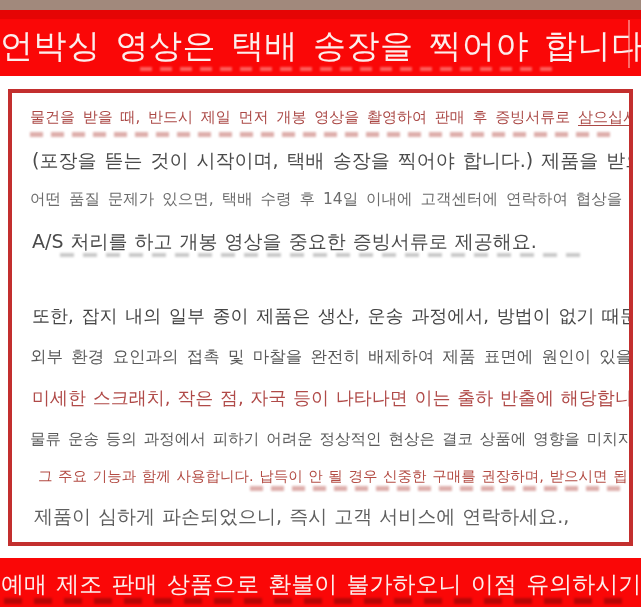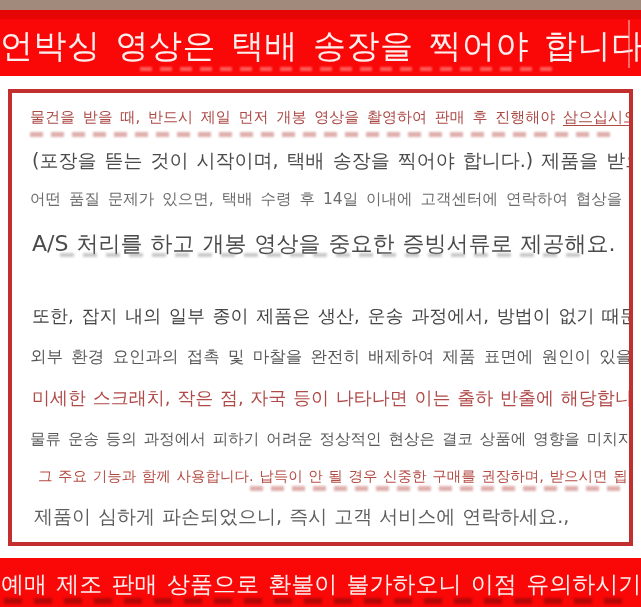--- a/index.html
+++ b/index.html
@@ -58,21 +58,21 @@
   }
   .ln {
     position: absolute; margin: 0;
     white-space: nowrap;
     line-height: 1.25;
   }
   .ln .u { text-decoration: underline; text-underline-offset: 3px; }
   .ln1  { top: 15px;  left: 18px; font-size: 15px;   color: #ab4946; word-spacing: 3px; }
   .ln2  { top: 56px;  left: 20px; font-size: 19px;   color: #4b4b4b; word-spacing: 2px; }
   .ln3  { top: 97px;  left: 18px; font-size: 15.5px; color: #6b6b6b; word-spacing: 3px; }
-  .ln4  { top: 137px; left: 20px; font-size: 22px;   color: #4b4b4b; word-spacing: 1px; }
+  .ln4  { top: 137px; left: 20px; font-size: 19px;   color: #4b4b4b; word-spacing: 1px; }
   .ln5  { top: 212px; left: 20px; font-size: 18px;   color: #454545; word-spacing: 2px; }
   .ln6  { top: 254px; left: 18px; font-size: 16.5px; color: #585858; word-spacing: 3px; }
   .ln7  { top: 294px; left: 20px; font-size: 18px;   color: #b04a48; word-spacing: 1px; }
   .ln8  { top: 337px; left: 18px; font-size: 15.5px; color: #5a5a5a; word-spacing: 2px; }
   .ln9  { top: 374px; left: 26px; font-size: 14.5px; color: #b34c44; word-spacing: 1px; }
   .ln10 { top: 412px; left: 22px; font-size: 19px;   color: #5f5f5f; word-spacing: 1px; }
 
   
   .ghost {
     position: absolute; height: 5px;
@@ -120,21 +120,21 @@
 
   <div class="top-strip"></div>
 
   <div class="top-banner">
     <span class="top-banner-text">언박싱 영상은 택배 송장을 찍어야 합니다!</span>
     <div class="top-banner-ghost"></div>
   </div>
 
   <div class="notice-box">
 
-    <p class="ln ln1"><span>물건을 받을 때, 반드시 제일 먼저 개봉 영상을 촬영하여 판매 후 진행해야 </span><span class="u">삼으십시오.</span></p>
+    <p class="ln ln1"><span>물건을 받을 때, 반드시 제일 먼저 개봉 영상을 촬영하여 판매 후 증빙서류로 </span><span class="u">삼으십시오.</span></p>
 
     <div class="ghost ghost-red g1"></div>
 
     <p class="ln ln2">(포장을 뜯는 것이 시작이며, 택배 송장을 찍어야 합니다.) 제품을 받으시면</p>
 
     <p class="ln ln3">어떤 품질 문제가 있으면, 택배 수령 후 14일 이내에 고객센터에 연락하여 협상을 진행해야 한다.</p>
 
     <p class="ln ln4">A/S 처리를 하고 개봉 영상을 중요한 증빙서류로 제공해요.</p>
 
     <div class="ghost ghost-gray g2"></div>

